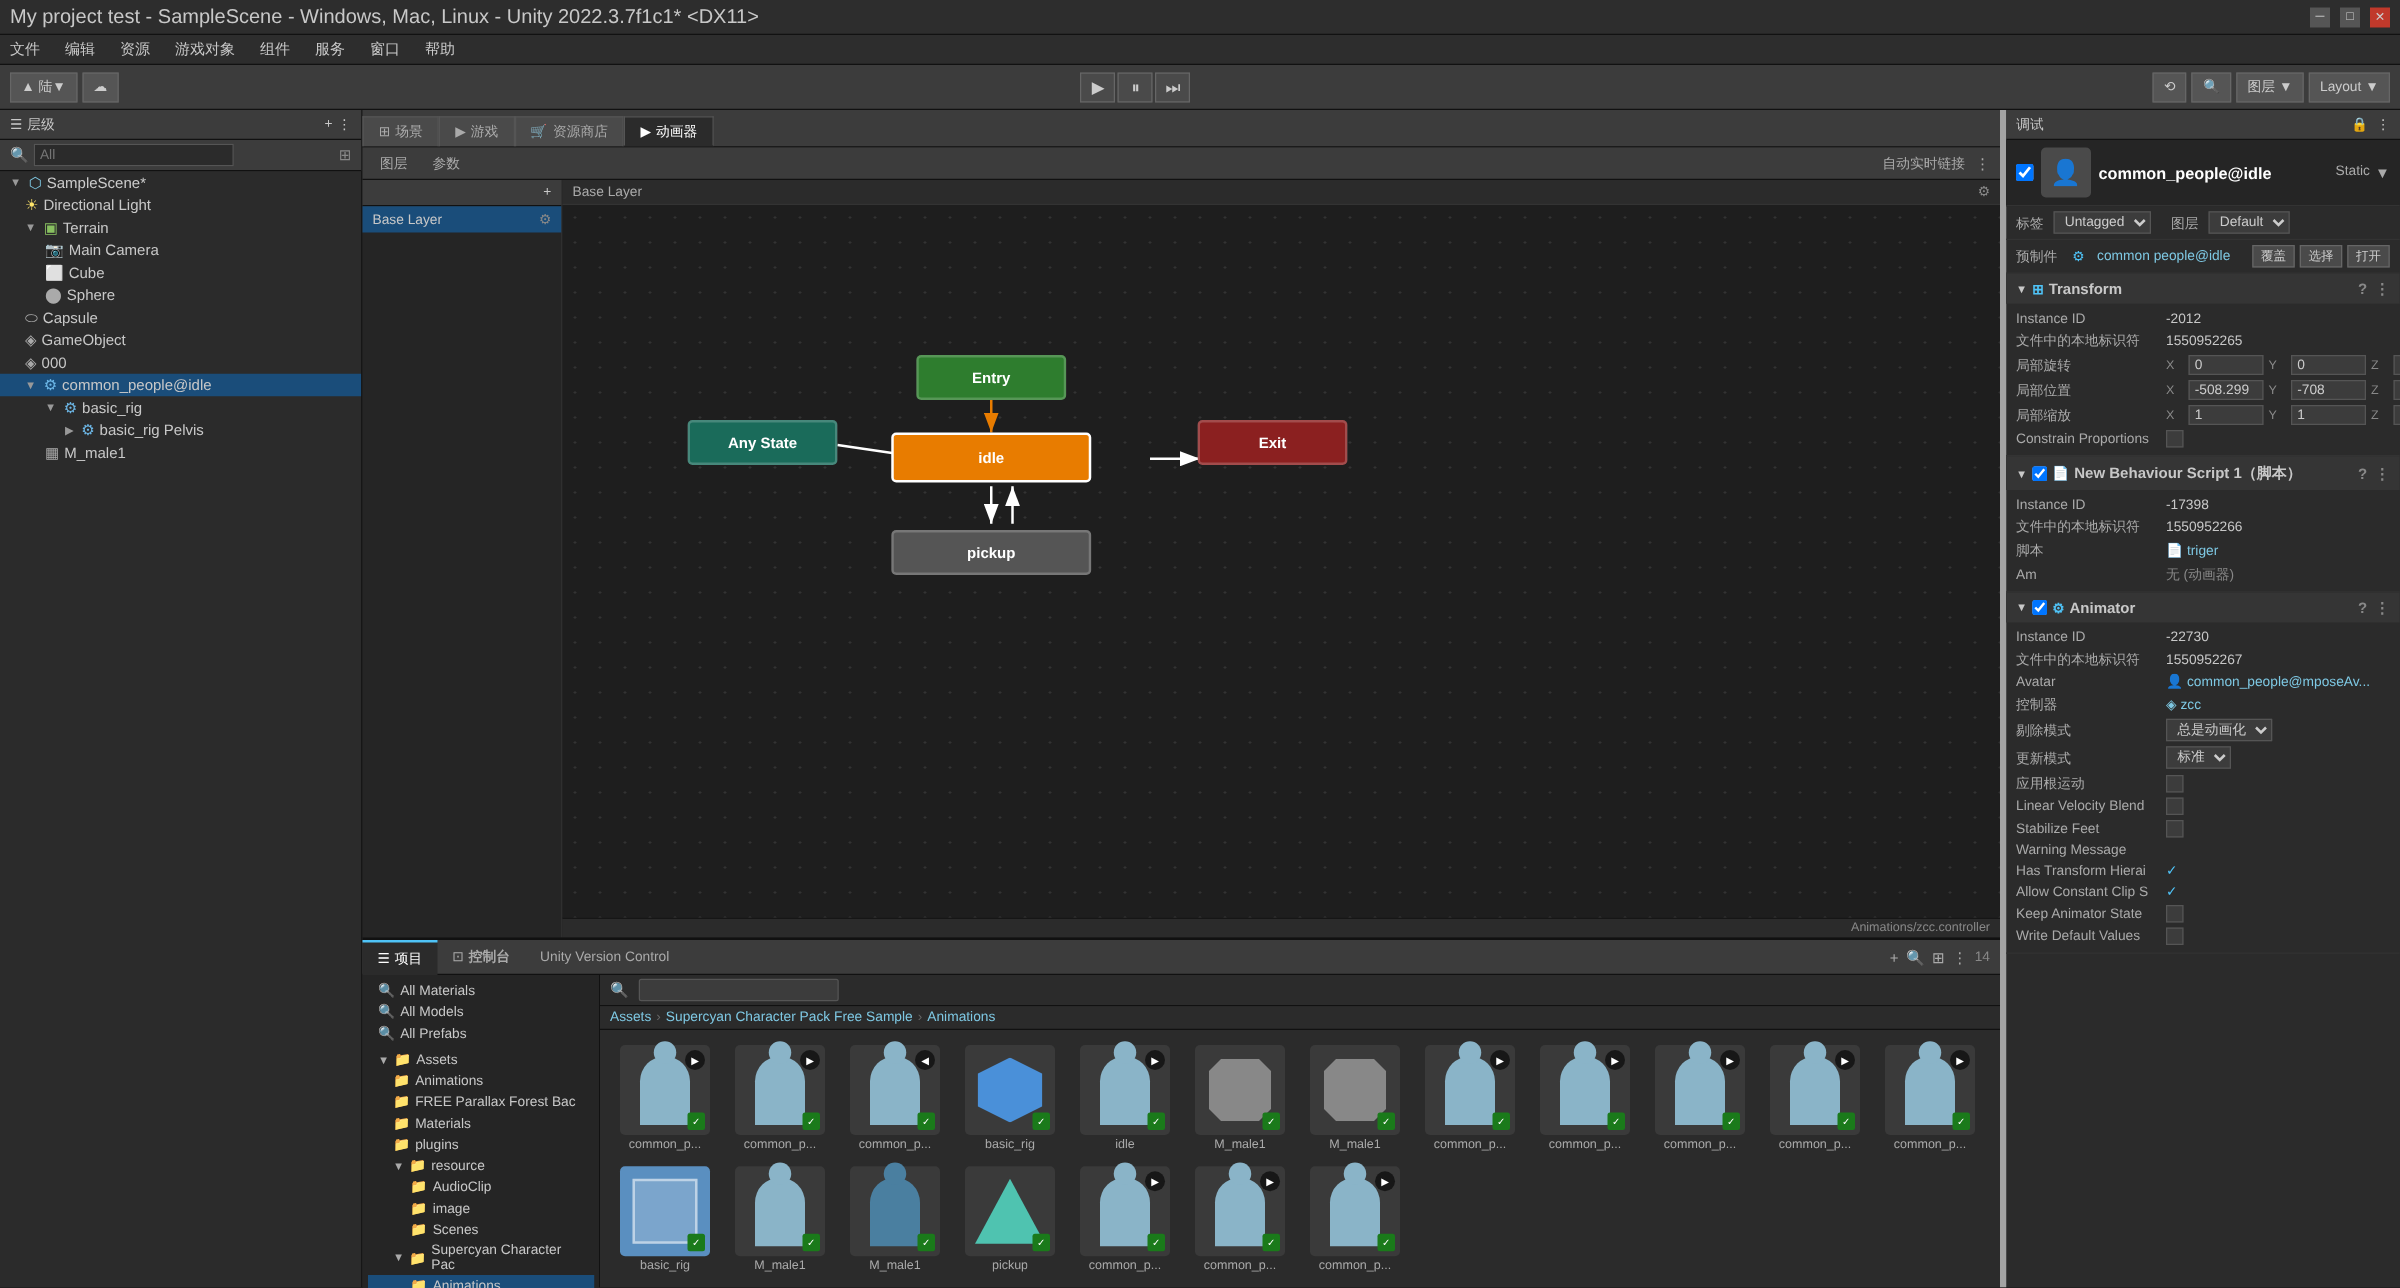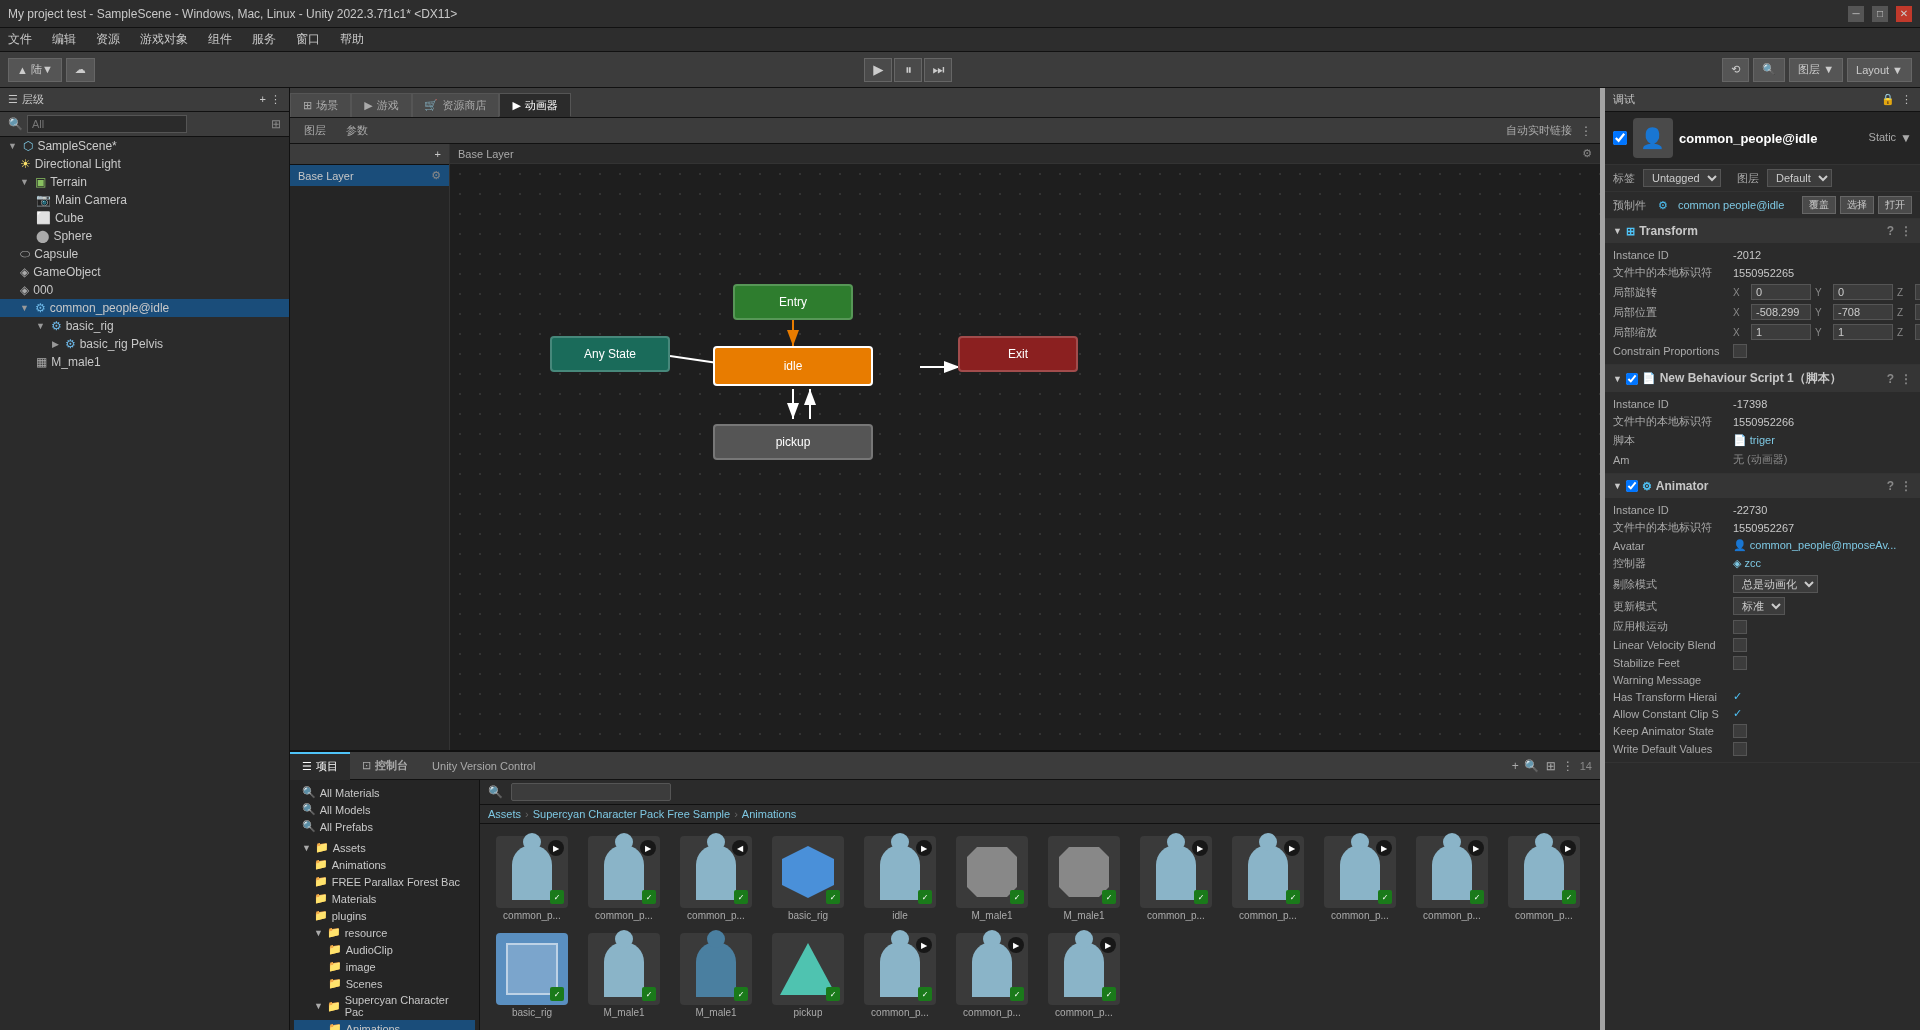--- a/index.html
+++ b/index.html
@@ -39,21 +39,21 @@
     
     #center { flex: 1; display: flex; flex-direction: column; }
     
     
     #tabs-bar { background: #3c3c3c; height: 30px; display: flex; align-items: flex-end; border-bottom: 1px solid #111; }
     .tab { padding: 4px 12px; font-size: 11px; cursor: pointer; border-top: 1px solid #555; border-left: 1px solid #555; border-right: 1px solid #555; background: #4a4a4a; color: #aaa; display: flex; align-items: center; gap: 4px; height: 24px; }
     .tab.active { background: #2b2b2b; color: #fff; border-bottom: 1px solid #2b2b2b; }
     #animator-canvas { flex: 1; background: #1e1e1e; position: relative; overflow: hidden; background-image: radial-gradient(circle, #333 1px, transparent 1px); background-size: 20px 20px; }
     
     
-    .anim-node { position: absolute; border-radius: 4px; display: flex; align-items: center; justify-content: center; font-size: 12px; font-weight: normal; color: #fff; cursor: pointer; border: 2px solid rgba(255,255,255,0.2); }
+    .anim-node { position: absolute; border-radius: 4px; display: flex; align-items: center; justify-content: center; font-size: 12px; font-weight: bold; color: #fff; cursor: pointer; border: 2px solid rgba(255,255,255,0.2); }
     .node-entry { background: #2e7d2e; width: 120px; height: 36px; }
     .node-anystate { background: #1a6b5a; width: 120px; height: 36px; }
     .node-idle { background: #e87c00; width: 160px; height: 40px; border: 2px solid #fff; }
     .node-exit { background: #8b2020; width: 120px; height: 36px; }
     .node-pickup { background: #555; width: 160px; height: 36px; }
     
     
     #animator-status { background: #2b2b2b; padding: 2px 8px; font-size: 10px; color: #888; border-top: 1px solid #111; text-align: right; }
     
     
@@ -110,21 +110,21 @@
     .breadcrumb-arrow { color: #666; }
     
     .insp-scroll { overflow-y: auto; flex: 1; }
     
     .prop-select { background: #3c3c3c; border: 1px solid #555; color: #ccc; padding: 1px 4px; font-size: 11px; }
   </style>
 </head>
 <body>
 
 <div id="titlebar">
-  <span style="font-size:12px;">My project test - SampleScene - Windows, Mac, Linux - Unity 2022.3.7f1c1* &lt;DX11&gt;</span>
+  <span style="font-size:16px;">My project test - SampleScene - Windows, Mac, Linux - Unity 2022.3.7f1c1* &lt;DX11&gt;</span>
   <div id="titlebar-controls">
     <button class="titlebar-btn">─</button>
     <button class="titlebar-btn">□</button>
     <button class="titlebar-btn" style="background:#c0392b;">✕</button>
   </div>
 </div>
 
 <div id="menubar">
   <span class="menu-item">文件</span>
   <span class="menu-item">编辑</span>
@@ -340,20 +340,23 @@
 
             <div class="anim-node node-exit" style="left:508px;top:172px;">
               <span>Exit</span>
             </div>
 
             <div class="anim-node node-pickup" style="left:263px;top:260px;">
               <span>pickup</span>
             </div>
           </div>
 
+          <div id="animator-status">
+            <span>Animations/zcc.controller</span>
+          </div>
         </div>
       </div>
     </div>
 
     <div id="bottom">
       <div id="bottom-tabs">
         <div class="bottom-tab active">
           <span>☰</span>
           <span style="margin-left:4px;">项目</span>
         </div>

